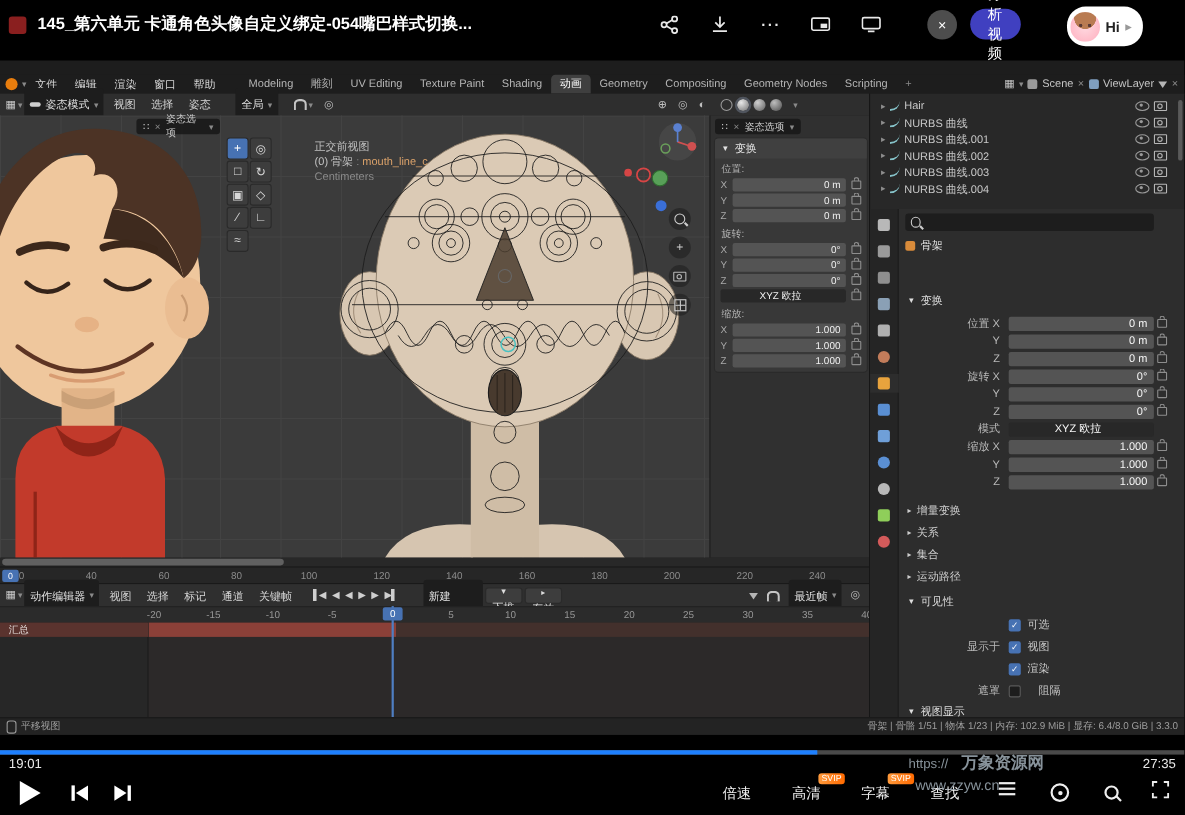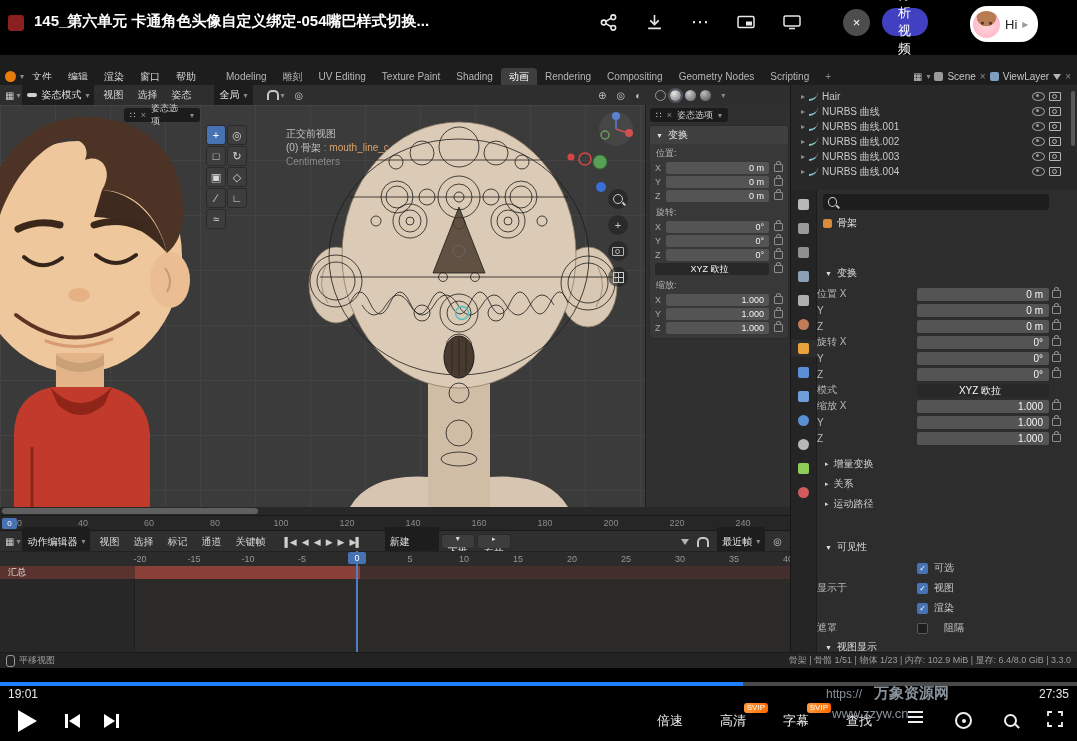--- a/index.html
+++ b/index.html
@@ -18,21 +18,21 @@
   .closecirc{left:843px;top:9px;width:27px;height:27px;border-radius:50%;background:#4d4d4d;
              display:flex;align-items:center;justify-content:center;color:#fff;font-size:13px;}
   .analyze{left:882px;top:8px;height:28px;padding:0 16px;border-radius:15px;background:#4040c0;
            color:#fff;font-size:13px;display:flex;align-items:center;}
   .userpill{left:970px;top:6px;height:32px;padding:2px 10px 2px 3px;border-radius:17px;background:#fff;display:flex;align-items:center;gap:5px;}
   .avatar{width:27px;height:27px;border-radius:50%;
     background:radial-gradient(circle at 35% 45%,#5a3a35 1.3px,rgba(0,0,0,0) 1.8px),
                radial-gradient(circle at 65% 45%,#5a3a35 1.3px,rgba(0,0,0,0) 1.8px),
                radial-gradient(circle at 50% 20%,#b97b52 38%,rgba(0,0,0,0) 40%),
                radial-gradient(#ffd9e0,#ffaebe);}
-  .hi{color:#222;font-size:13px;font-weight:normal;}
+  .hi{color:#222;font-size:13px;font-weight:bold;}
   .chevr{color:#999;font-size:12px;}
 
   
   .blender{left:0;top:55px;width:1077px;height:613px;background:#1d1d1d;font-size:10px;}
   .wintitle{left:0;top:0;width:1077px;height:13px;background:#0c0c0c;color:#8a8a8a;font-size:9px;
             line-height:13px;padding-left:4px;box-sizing:border-box;}
   .btop{left:0;top:13px;width:1077px;height:17px;background:#1d1d1d;border-bottom:1px solid #131313;display:flex;align-items:center;}
   .blogo{width:11px;height:11px;border-radius:50%;background:#e87d0d;margin:0 4px 0 5px;}
   .menu,[data-name="blender-menu"]{padding:0 8px;color:#d6d6d6;}
   .ws{display:flex;align-items:center;height:17px;margin-left:14px;}
@@ -136,21 +136,21 @@
   .ptab{width:26px;height:17px;display:flex;align-items:center;justify-content:center;}
   .ptab i{width:11px;height:11px;border-radius:2px;display:block;}
   .ptab.active{background:#2d2d2d;width:26px;}
   .pcontent{position:absolute;left:26px;top:0;width:261px;height:462px;}
   .searchbox{position:absolute;left:6px;top:4px;width:226px;height:16px;background:#1d1d1d;border-radius:3px;
              display:flex;align-items:center;padding:0 5px;gap:4px;box-sizing:border-box;}
   .searchbox input{background:none;border:none;outline:none;color:#ccc;font-size:9px;width:100%;}
   .crumb{position:absolute;left:6px;top:26px;display:flex;align-items:center;gap:5px;color:#e0e0e0;}
   .sechead{display:flex;align-items:center;gap:5px;color:#dedede;}
   .prow{display:flex;align-items:center;height:16px;padding:0 8px 0 0;}
-  .plabel{width:92px;padding-right:8px;color:#b9b9b9;flex:0 0 auto;}
+  .plabel{width:92px;text-align:right;padding-right:8px;color:#b9b9b9;flex:0 0 auto;}
   .pval{flex:1;background:#545454;border-radius:2px;height:13px;line-height:13px;text-align:right;padding-right:6px;color:#f5f5f5;}
   .prow:nth-of-type(7) .pval{background:#282828;text-align:center;}
   .prow:nth-of-type(7) .plock-w{visibility:hidden;}
   .plock-w{width:12px;display:flex;justify-content:center;}
   .psec{display:flex;align-items:center;gap:5px;height:20px;padding-left:8px;color:#cdcdcd;}
   .cb{width:11px;height:11px;border-radius:2px;background:#4772b3;color:#fff;font-size:8px;display:flex;
       align-items:center;justify-content:center;}
   .cb.off{background:#1d1d1d;border:1px solid #5a5a5a;box-sizing:border-box;}
   .vrow{display:flex;align-items:center;height:20px;}
   .vrow .plabel{width:92px;}
@@ -249,21 +249,21 @@
           <span data-name="blender-menu" class="menu">窗口</span>
           <span data-name="blender-menu" class="menu">帮助</span>
         </div>
       <div class="ws" data-name="workspace-tabs">
           <span data-name="workspace-tab">Modeling</span>
           <span data-name="workspace-tab">雕刻</span>
           <span data-name="workspace-tab">UV Editing</span>
           <span data-name="workspace-tab">Texture Paint</span>
           <span data-name="workspace-tab">Shading</span>
           <span data-name="workspace-tab">动画</span>
-          <span data-name="workspace-tab">Rendering</span>
+          <span data-name="workspace-tab">Geometry</span>
           <span data-name="workspace-tab">Compositing</span>
           <span data-name="workspace-tab">Geometry Nodes</span>
           <span data-name="workspace-tab">Scripting</span>
           <span data-name="workspace-tab">+</span>
         </div>
       <div class="sceneblk">
         <span data-name="editor-type-icon">▦</span>
         <span class="dim" style="font-size:8px;" data-name="chevron-down-icon">▾</span>
         <span class="mini-sq" data-name="scene-icon"></span>
         <span data-name="scene-selector">Scene</span>
@@ -807,20 +807,24 @@
             <div class="psec" data-name="collapsed-section">
               <span style="font-size:7px;" data-name="expand-icon">▸</span>
               <span data-name="section-label">增量变换</span>
             </div>
 
             <div class="psec" data-name="collapsed-section">
               <span style="font-size:7px;" data-name="expand-icon">▸</span>
               <span data-name="section-label">关系</span>
             </div>
 
+            <div class="psec" data-name="collapsed-section">
+              <span style="font-size:7px;" data-name="expand-icon">▸</span>
+              <span data-name="section-label">集合</span>
+            </div>
 
             <div class="psec" data-name="collapsed-section">
               <span style="font-size:7px;" data-name="expand-icon">▸</span>
               <span data-name="section-label">运动路径</span>
             </div>
           </div>
         <div class="abs sechead" style="left:8px;top:350px;" data-name="visibility-section-header">
           <span style="font-size:7px;" data-name="collapse-icon">▼</span>
           <span>可见性</span>
         </div>

